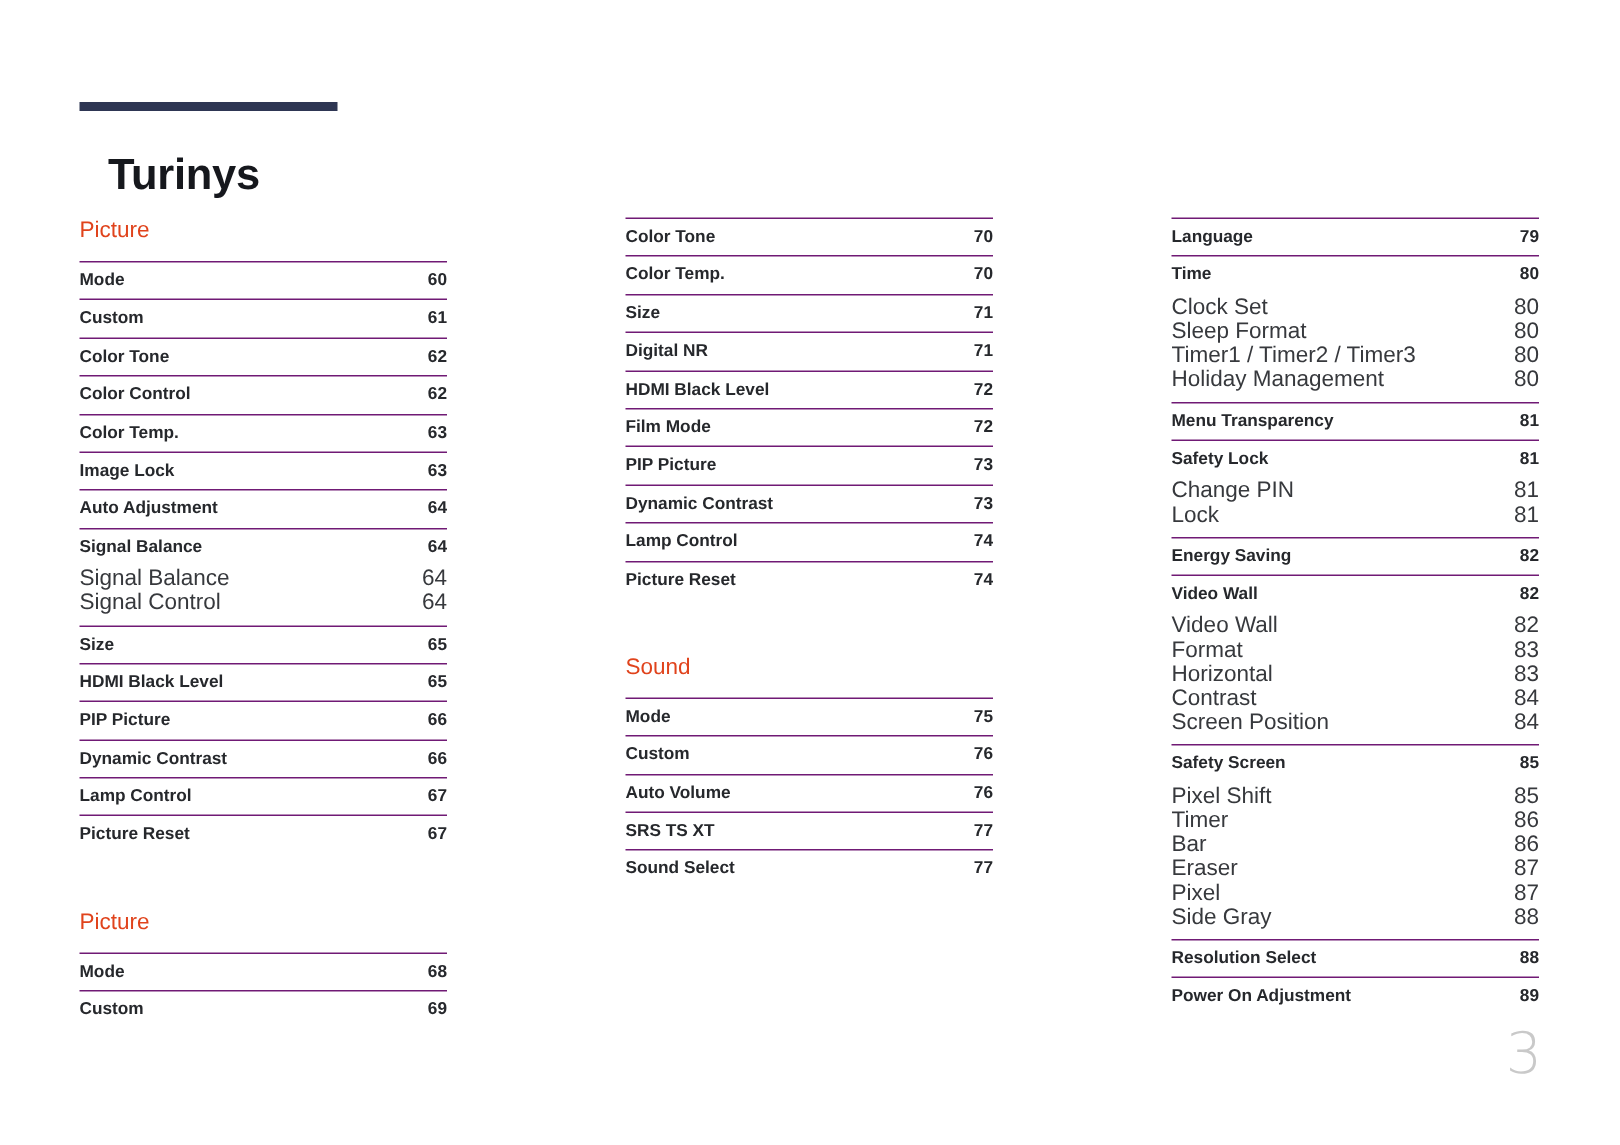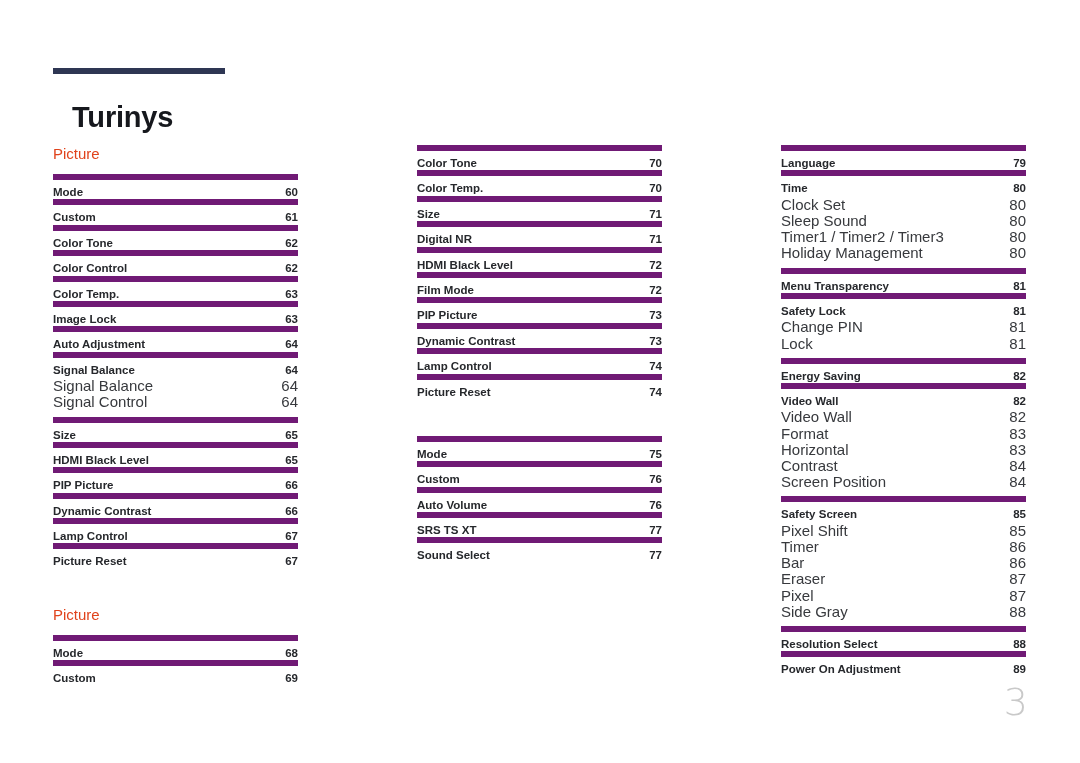--- a/index.html
+++ b/index.html
@@ -70,21 +70,21 @@
   }
 
   
   .entry {
     display: flex;
     align-items: baseline;
     justify-content: space-between;
     box-sizing: border-box;
   }
   .entry.main {
-    border-top: 6px solid #701a75;
+    border-top: 1px solid #701a75;
     height: 25.4px;
     padding-top: 6px;
   }
   .entry.main .entry-label,
   .entry.main .entry-page {
     font-size: 11.5px;
     font-weight: bold;
     color: #26282c;
   }
   .entry.sub {
@@ -294,20 +294,21 @@
             </div>
           </div>
           <div class="group">
             <div class="entry main">
               <span class="entry-label">Picture Reset</span>
               <span class="entry-page">74</span>
             </div>
           </div>
         </div>
         <div class="section">
+          <div class="section-heading">Sound</div>
           <div class="group">
             <div class="entry main">
               <span class="entry-label">Mode</span>
               <span class="entry-page">75</span>
             </div>
           </div>
           <div class="group">
             <div class="entry main">
               <span class="entry-label">Custom</span>
               <span class="entry-page">76</span>
@@ -344,21 +345,21 @@
           <div class="group has-subs">
             <div class="entry main">
               <span class="entry-label">Time</span>
               <span class="entry-page">80</span>
             </div>
             <div class="entry sub">
               <span class="entry-label">Clock Set</span>
               <span class="entry-page">80</span>
             </div>
             <div class="entry sub">
-              <span class="entry-label">Sleep Sound</span>
+              <span class="entry-label">Sleep Format</span>
               <span class="entry-page">80</span>
             </div>
             <div class="entry sub">
               <span class="entry-label">Timer1 / Timer2 / Timer3</span>
               <span class="entry-page">80</span>
             </div>
             <div class="entry sub">
               <span class="entry-label">Holiday Management</span>
               <span class="entry-page">80</span>
             </div>

